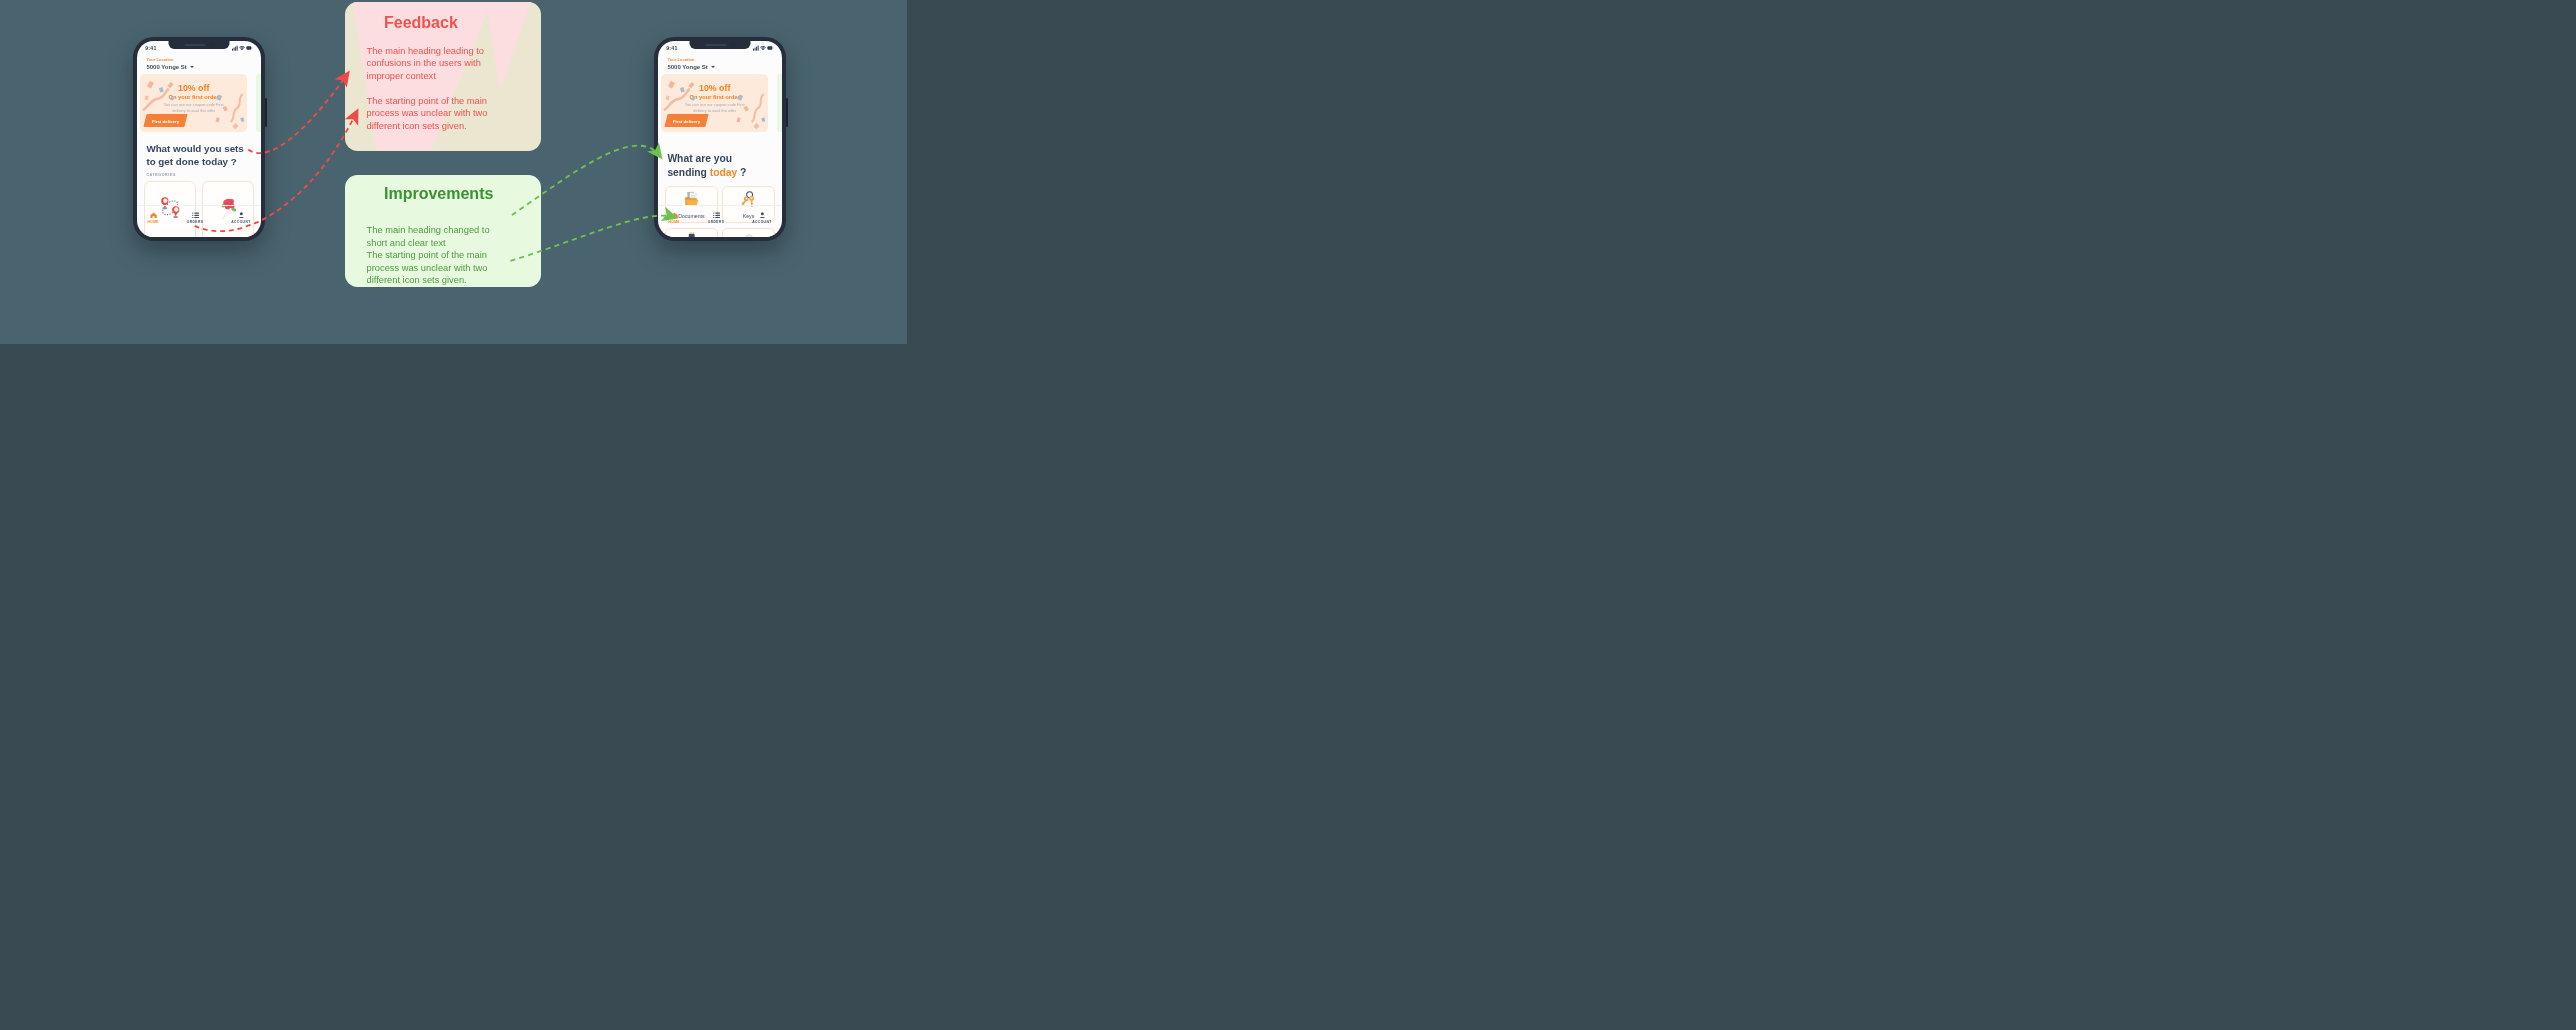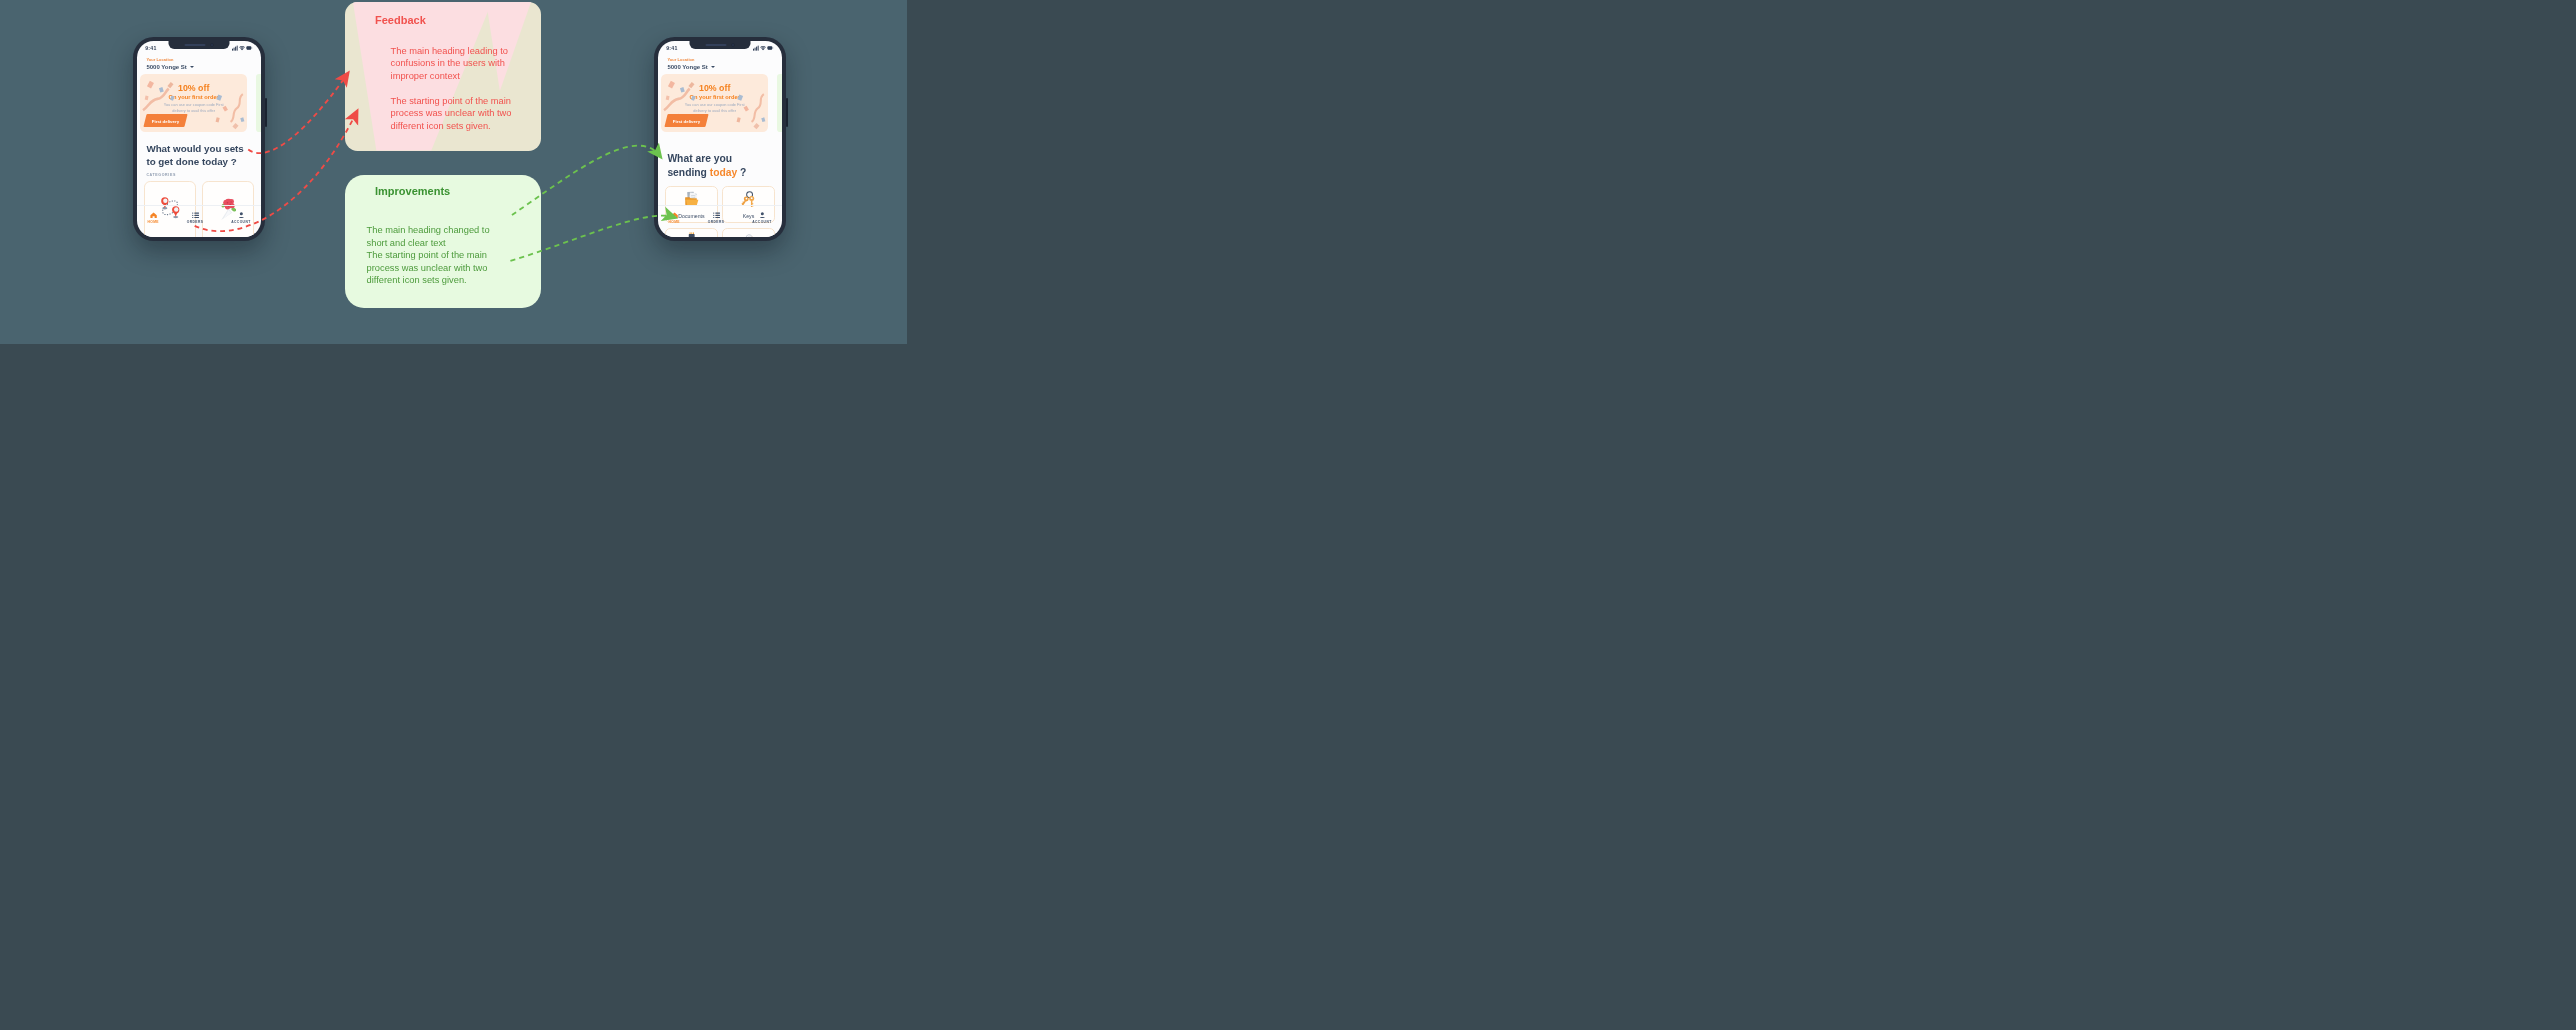--- a/index.html
+++ b/index.html
@@ -68,27 +68,27 @@
   .nav-item{display:flex;flex-direction:column;align-items:center;gap:2.1px;color:var(--nav-inactive);}
   .nav-item .nlbl{font-size:3.3px;font-weight:bold;letter-spacing:0.4px;}
   .nav-item.active{color:#f58426;}
 
   
   .note-card{position:absolute;left:345px;width:196px;border-radius:12.4px;overflow:hidden;}
   .feedback{top:1.5px;height:149px;background:var(--beige);}
   .pinkshape{position:absolute;inset:0;background:var(--pink);}
   .pink1{clip-path:polygon(4% 0,75% 0,44% 100%,16% 100%);}
   .pink2{clip-path:polygon(72% 0,95% 0,79% 60%);}
-  .improvements{top:175px;height:133px;background:var(--green-bg);border-radius:19px;}
+  .improvements{top:175px;height:112px;background:var(--green-bg);}
   .note-inner{position:relative;z-index:1;}
-  .note-title{position:absolute;left:30px;font-size:11px;font-weight:bold;}
+  .note-title{position:absolute;left:39px;font-size:16px;font-weight:bold;}
   .feedback .note-title{top:12.4px;color:var(--red);}
   .improvements .note-title{top:10.3px;color:var(--green-title);}
   .note-p{position:absolute;left:21.6px;width:138px;font-size:9.3px;line-height:12.6px;}
-  .feedback .note-p{color:var(--red);margin-left:24px;}
+  .feedback .note-p{color:var(--red);}
   .improvements .note-p{color:var(--green-text);}
   .feedback .p1{top:43px;} .feedback .p2{top:93px;}
   .improvements .p1{top:38px;margin-top:11px;} .improvements .p2{top:74px;}
 
   .arrows{position:absolute;inset:0;pointer-events:none;z-index:5;}
 </style>
 </head>
 <body>
 
 <div class="stage">

